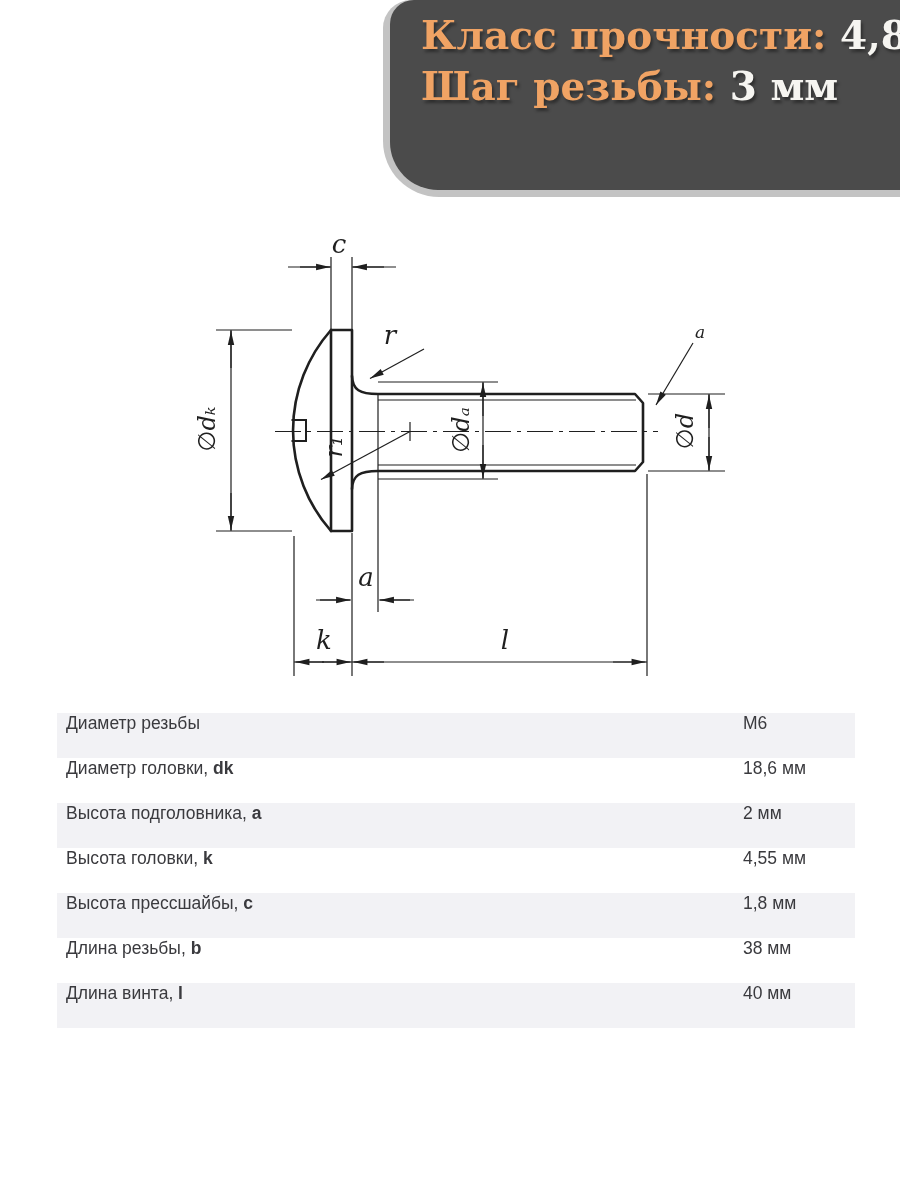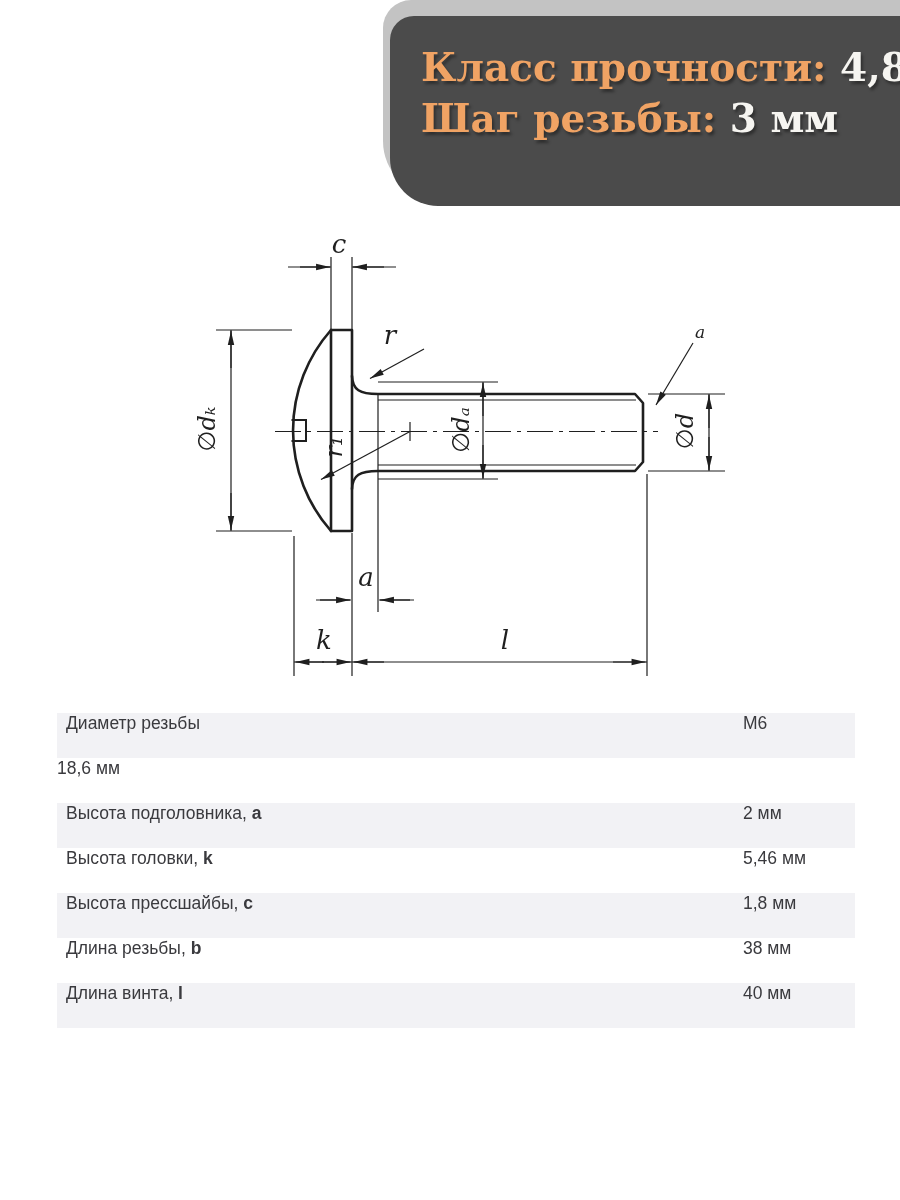--- a/index.html
+++ b/index.html
@@ -7,23 +7,23 @@
     position:relative; width:900px; height:1200px; background:#ffffff;
     font-family:"Liberation Sans", sans-serif; overflow:hidden;
   }
 
   
   .hdr-outer {
     position:absolute; top:0; right:0; width:517px; height:197px;
     background:#c3c3c3; border-radius:28px 0 0 56px;
   }
   .hdr-inner {
-    position:absolute; top:16px; right:0; width:510px; height:190px;
+    position:absolute; top:0; right:0; width:510px; height:190px;
     background:#4b4b4b; border-radius:24px 0 0 48px;
-    box-sizing:border-box; padding:26px 14px 0 31px;
+    box-sizing:border-box; padding:10px 14px 0 31px;
   }
   .hdr-line {
     font-family:"DejaVu Serif", serif; font-weight:bold;
     font-size:39px; line-height:51px; white-space:nowrap;
     text-shadow:2px 3px 3px rgba(0,0,0,0.38);
   }
   .hdr-label { color:#f0a364; }
   .hdr-value { color:#f6f5f1; }
 
   
@@ -152,29 +152,30 @@
       <text class="lbl" x="505" y="649">l</text>
     </g>
   </svg>
 
   <div class="spec-table">
     <div class="spec-row odd">
       <span class="spec-label"><span>Диаметр резьбы</span><span class="spec-symbol"></span></span>
       <span class="spec-value">М6</span>
     </div>
     <div class="spec-row">
+      <span class="spec-label"><span>Диаметр головки, </span><span class="spec-symbol">dk</span></span>
       <span class="spec-value">18,6 мм</span>
     </div>
     <div class="spec-row odd">
       <span class="spec-label"><span>Высота подголовника, </span><span class="spec-symbol">a</span></span>
       <span class="spec-value">2 мм</span>
     </div>
     <div class="spec-row">
       <span class="spec-label"><span>Высота головки, </span><span class="spec-symbol">k</span></span>
-      <span class="spec-value">5,46 мм</span>
+      <span class="spec-value">4,55 мм</span>
     </div>
     <div class="spec-row odd">
       <span class="spec-label"><span>Высота прессшайбы, </span><span class="spec-symbol">c</span></span>
       <span class="spec-value">1,8 мм</span>
     </div>
     <div class="spec-row">
       <span class="spec-label"><span>Длина резьбы, </span><span class="spec-symbol">b</span></span>
       <span class="spec-value">38 мм</span>
     </div>
     <div class="spec-row odd">

